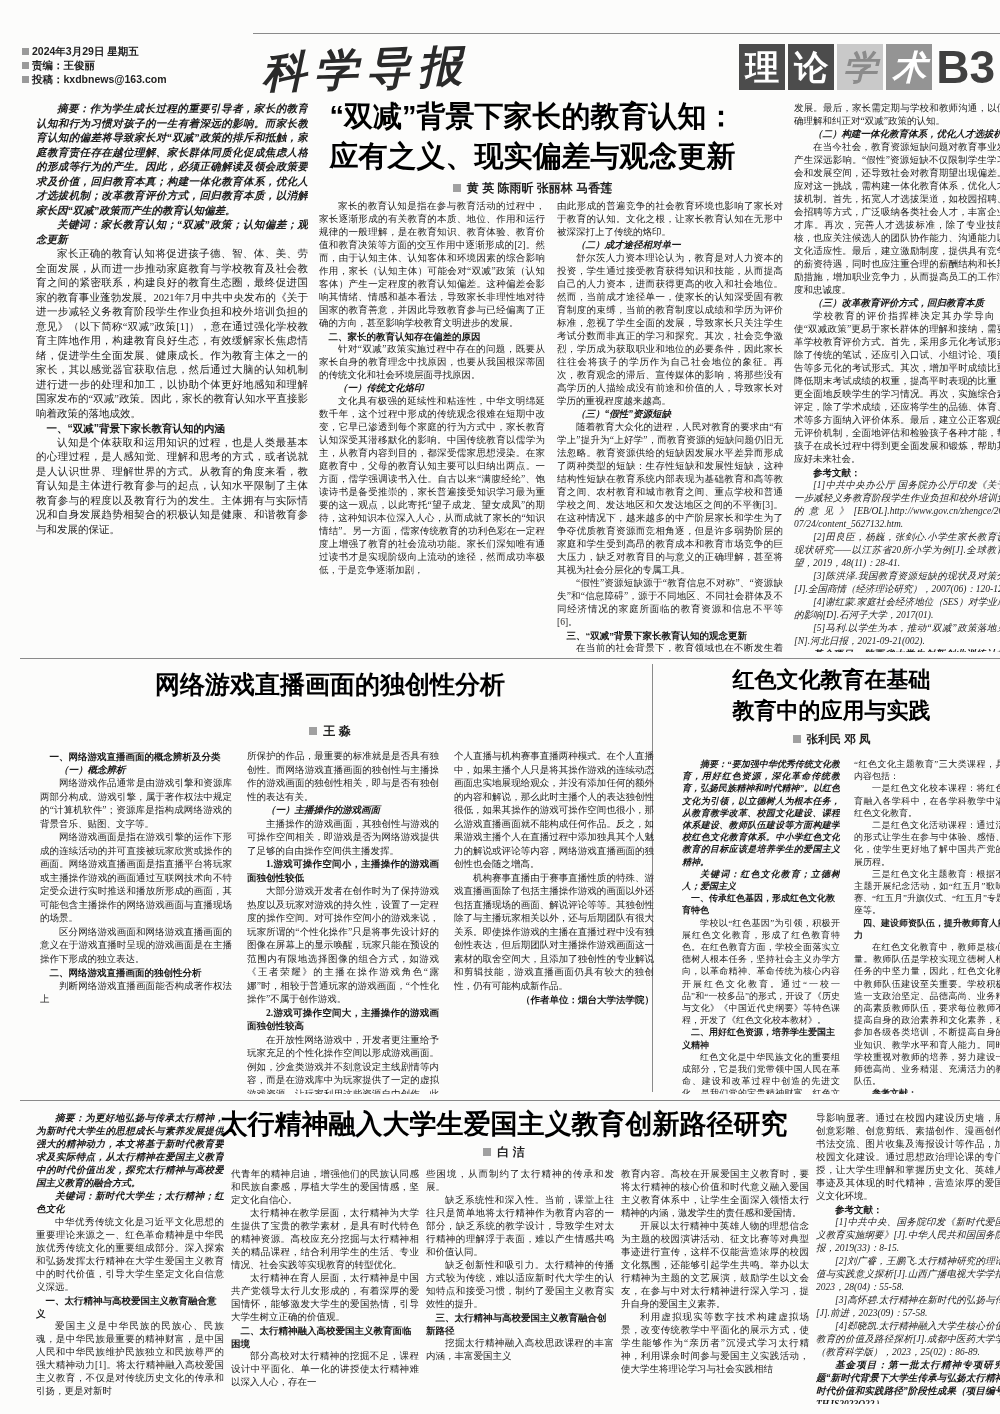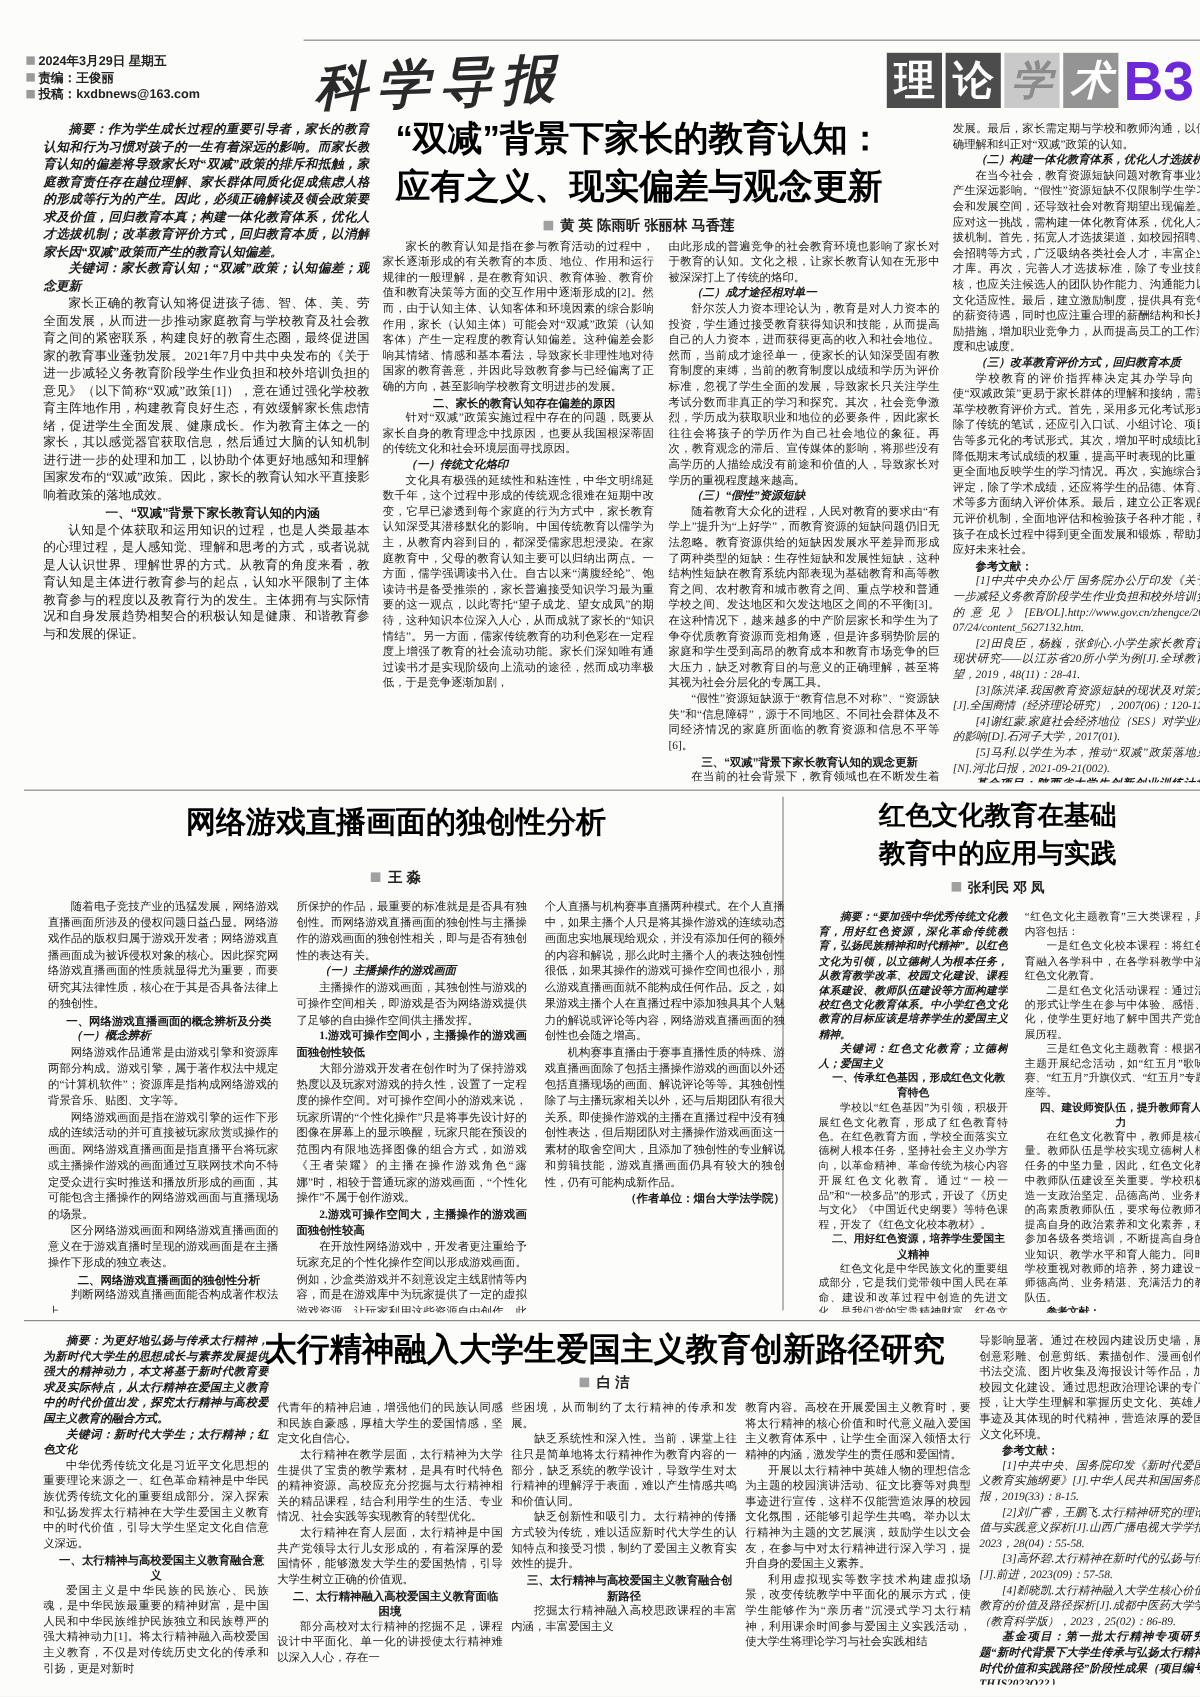--- a/index.html
+++ b/index.html
@@ -13,34 +13,34 @@
   .info-block{font-family:"Liberation Sans","DejaVu Sans",sans-serif;font-size:10.5px;font-weight:bold;line-height:14px;color:#222;}
   .info-block .sq{display:inline-block;width:7px;height:7px;background:#9a9a9a;margin-right:3px;}
   .masthead{font-style:italic;font-weight:bold;font-size:44px;letter-spacing:8px;color:#2a2a2a;
             font-family:"DejaVu Serif","Liberation Serif",serif;transform:rotate(-2deg);}
   .secbox{display:inline-block;width:46px;height:46px;line-height:46px;text-align:center;
           font-size:34px;font-weight:bold;font-family:"Liberation Sans","DejaVu Sans",sans-serif;
           vertical-align:middle;margin-left:3px;}
   .secbox.dark{background:#4c4c4c;color:#ffffff;}
   .secbox.light{background:#c9c9c9;color:#8b8b8b;font-style:italic;}
   .secbox.mid{background:#949494;color:#ffffff;font-style:italic;}
-  .pageno{display:inline-block;font-size:46px;font-weight:bold;color:#6d28d9;vertical-align:middle;
+  .pageno{display:inline-block;font-size:46px;font-weight:bold;color:#404040;vertical-align:middle;
           font-family:"Liberation Sans","DejaVu Sans",sans-serif;margin-left:4px;}
 
   
   .art-title{font-family:"Liberation Sans","DejaVu Sans",sans-serif;font-weight:bold;color:#000;text-align:center;}
   .byline{font-family:"Liberation Sans","DejaVu Sans",sans-serif;font-weight:bold;text-align:center;color:#222;}
   .byline .sq{display:inline-block;width:8px;height:8px;background:#a0a0a0;margin-right:6px;}
 
   
   .col{position:absolute;overflow:hidden;text-align:justify;margin-left:16px;}
   .seg{margin:0;text-indent:2em;}
   .seg-pc{text-indent:0;}
   .seg-abs,.seg-kw{font-style:italic;font-weight:bold;}
-  .seg-h1{font-family:"Liberation Sans","DejaVu Sans",sans-serif;font-weight:bold;text-indent:1em;text-align:center;}
+  .seg-h1{font-family:"Liberation Sans","DejaVu Sans",sans-serif;font-weight:bold;text-indent:1em;text-align:left;}
   .seg-h2{font-weight:bold;font-style:italic;}
   .seg-num{font-weight:bold;text-indent:2em;}
   .seg-refh{font-weight:bold;font-family:"Liberation Sans","DejaVu Sans",sans-serif;}
   .seg-ref{font-style:italic;}
   .seg-fund{font-weight:bold;font-style:italic;}
   .seg-author{text-align:right;text-indent:0;font-weight:bold;font-family:"Liberation Sans","DejaVu Sans",sans-serif;}
 
   .fs-main1{font-size:10.5px;line-height:14.5px;}
   .fs-main{font-size:9.5px;line-height:13px;}
   .fs-mid{font-size:9.5px;line-height:13.5px;}
@@ -114,21 +114,20 @@
     </div>
 
   <div class="rule-h" style="left:20px;top:658px;width:980px;"></div>
   <div class="rule-v" style="left:652px;top:664px;height:428px;"></div>
 
   <div class="abs art-title" style="left:20px;top:668px;width:620px;font-size:25px;">网络游戏直播画面的独创性分析</div>
   <div class="abs byline" style="left:20px;top:723px;width:620px;font-size:12px;">
     <span class="sq"></span><span>王 淼</span>
   </div>
   <div class="col fs-mid" style="left:24px;top:750px;width:192px;height:344px;">
-      <p class="seg seg-p">随着电子竞技产业的迅猛发展，网络游戏直播画面所涉及的侵权问题日益凸显。网络游戏作品的版权归属于游戏开发者；网络游戏直播画面成为被诉侵权对象的核心。因此探究网络游戏直播画面的性质就显得尤为重要，而要研究其法律性质，核心在于其是否具备法律上的独创性。</p>
       <p class="seg seg-h1">一、网络游戏直播画面的概念辨析及分类</p>
       <p class="seg seg-h2">（一）概念辨析</p>
       <p class="seg seg-p">网络游戏作品通常是由游戏引擎和资源库两部分构成。游戏引擎，属于著作权法中规定的“计算机软件”；资源库是指构成网络游戏的背景音乐、贴图、文字等。</p>
       <p class="seg seg-p">网络游戏画面是指在游戏引擎的运作下形成的连续活动的并可直接被玩家欣赏或操作的画面。网络游戏直播画面是指直播平台将玩家或主播操作游戏的画面通过互联网技术向不特定受众进行实时推送和播放所形成的画面，其可能包含主播操作的网络游戏画面与直播现场的场景。</p>
       <p class="seg seg-p">区分网络游戏画面和网络游戏直播画面的意义在于游戏直播时呈现的游戏画面是在主播操作下形成的独立表达。</p>
       <p class="seg seg-h1">二、网络游戏直播画面的独创性分析</p>
       <p class="seg seg-p">判断网络游戏直播画面能否构成著作权法上</p>
     </div>
   <div class="col fs-mid" style="left:231px;top:750px;width:192px;height:344px;">
       <p class="seg seg-pc">所保护的作品，最重要的标准就是是否具有独创性。而网络游戏直播画面的独创性与主播操作的游戏画面的独创性相关，即与是否有独创性的表达有关。</p>

